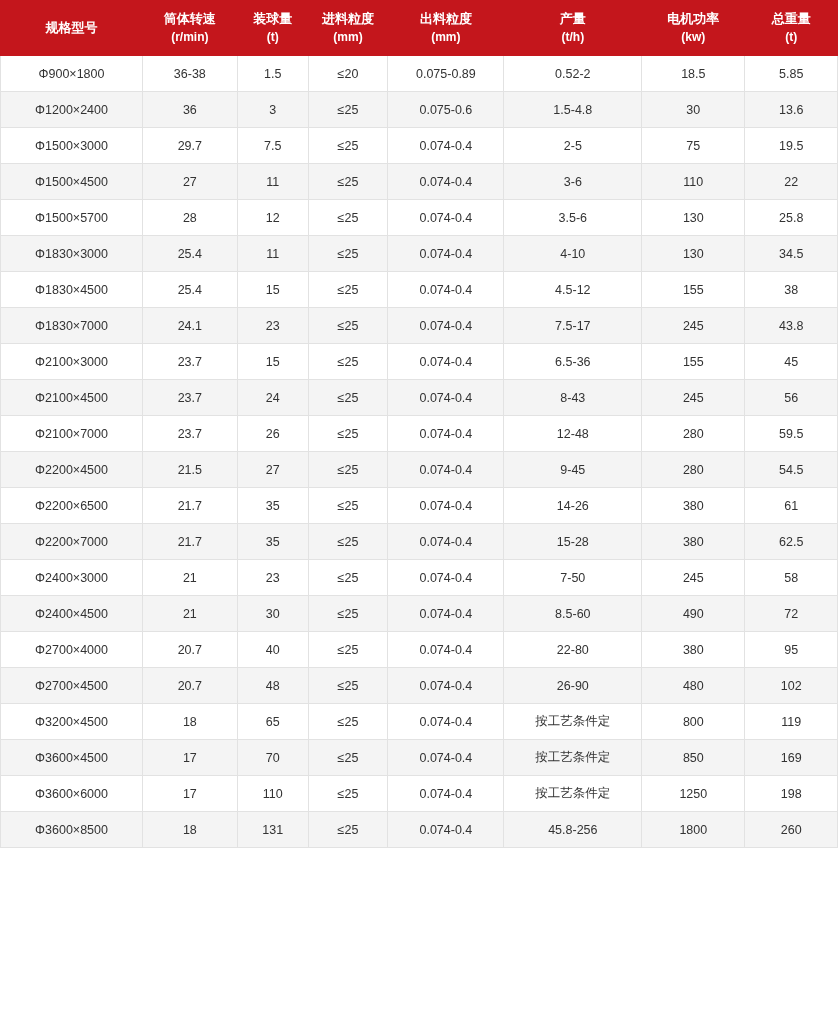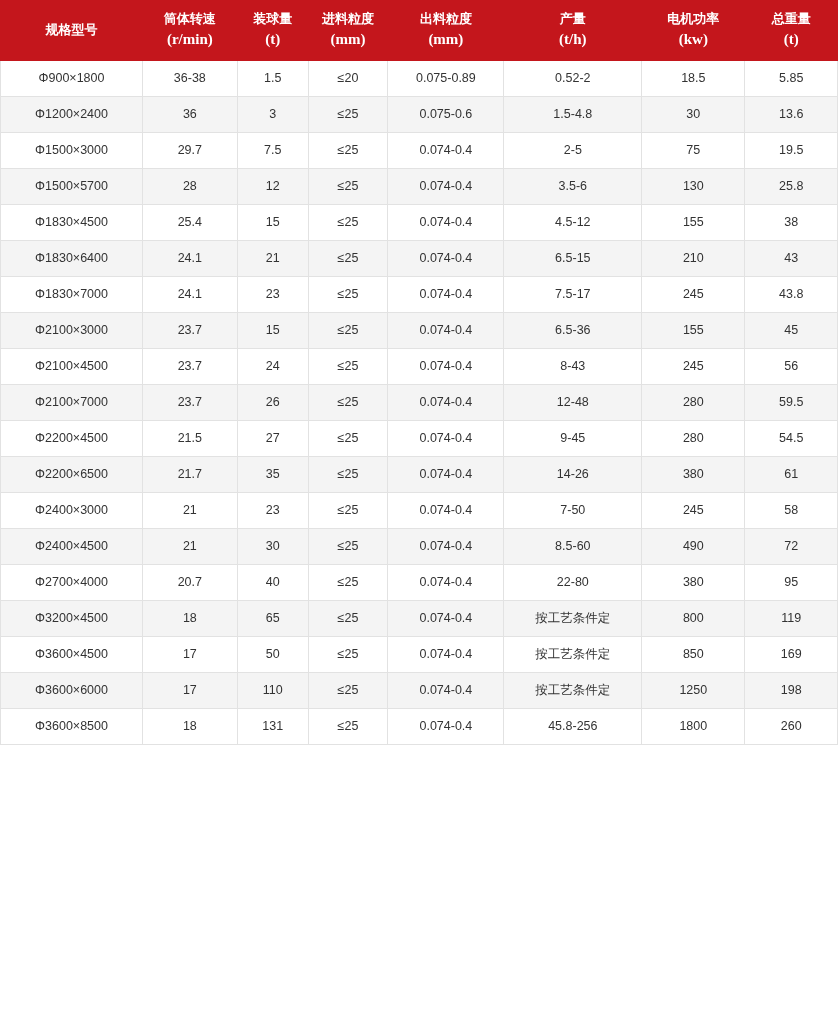--- a/index.html
+++ b/index.html
@@ -23,22 +23,21 @@
     font-weight: bold;
     line-height: 1.45;
     text-align: center;
     vertical-align: middle;
     padding: 9px 2px;
     border: 1px solid #c4161c;
   }
   table.spec-table th .unit {
     display: block;
     font-weight: bold;
-    font-size: 15px;
-    font-family: Liberation Serif, serif;
+    font-size: 12px;
   }
   table.spec-table td {
     font-size: 12.5px;
     color: #333333;
     text-align: center;
     vertical-align: middle;
     height: 29px;
     padding: 3px 2px;
     border: 1px solid #e2e2e2;
   }
@@ -109,50 +108,60 @@
         <td>Φ1500×3000</td>
         <td>29.7</td>
         <td>7.5</td>
         <td>≤25</td>
         <td>0.074-0.4</td>
         <td>2-5</td>
         <td>75</td>
         <td>19.5</td>
       </tr>
       <tr>
+        <td>Φ1500×4500</td>
+        <td>27</td>
+        <td>11</td>
+        <td>≤25</td>
+        <td>0.074-0.4</td>
+        <td>3-6</td>
+        <td>110</td>
+        <td>22</td>
+      </tr>
+      <tr>
         <td>Φ1500×5700</td>
         <td>28</td>
         <td>12</td>
         <td>≤25</td>
         <td>0.074-0.4</td>
         <td>3.5-6</td>
         <td>130</td>
         <td>25.8</td>
       </tr>
       <tr>
+        <td>Φ1830×3000</td>
+        <td>25.4</td>
+        <td>11</td>
+        <td>≤25</td>
+        <td>0.074-0.4</td>
+        <td>4-10</td>
+        <td>130</td>
+        <td>34.5</td>
+      </tr>
+      <tr>
         <td>Φ1830×4500</td>
         <td>25.4</td>
         <td>15</td>
         <td>≤25</td>
         <td>0.074-0.4</td>
         <td>4.5-12</td>
         <td>155</td>
         <td>38</td>
       </tr>
       <tr>
-        <td>Φ1830×6400</td>
-        <td>24.1</td>
-        <td>21</td>
-        <td>≤25</td>
-        <td>0.074-0.4</td>
-        <td>6.5-15</td>
-        <td>210</td>
-        <td>43</td>
-      </tr>
-      <tr>
         <td>Φ1830×7000</td>
         <td>24.1</td>
         <td>23</td>
         <td>≤25</td>
         <td>0.074-0.4</td>
         <td>7.5-17</td>
         <td>245</td>
         <td>43.8</td>
       </tr>
       <tr>
@@ -199,20 +208,30 @@
         <td>Φ2200×6500</td>
         <td>21.7</td>
         <td>35</td>
         <td>≤25</td>
         <td>0.074-0.4</td>
         <td>14-26</td>
         <td>380</td>
         <td>61</td>
       </tr>
       <tr>
+        <td>Φ2200×7000</td>
+        <td>21.7</td>
+        <td>35</td>
+        <td>≤25</td>
+        <td>0.074-0.4</td>
+        <td>15-28</td>
+        <td>380</td>
+        <td>62.5</td>
+      </tr>
+      <tr>
         <td>Φ2400×3000</td>
         <td>21</td>
         <td>23</td>
         <td>≤25</td>
         <td>0.074-0.4</td>
         <td>7-50</td>
         <td>245</td>
         <td>58</td>
       </tr>
       <tr>
@@ -229,33 +248,43 @@
         <td>Φ2700×4000</td>
         <td>20.7</td>
         <td>40</td>
         <td>≤25</td>
         <td>0.074-0.4</td>
         <td>22-80</td>
         <td>380</td>
         <td>95</td>
       </tr>
       <tr>
+        <td>Φ2700×4500</td>
+        <td>20.7</td>
+        <td>48</td>
+        <td>≤25</td>
+        <td>0.074-0.4</td>
+        <td>26-90</td>
+        <td>480</td>
+        <td>102</td>
+      </tr>
+      <tr>
         <td>Φ3200×4500</td>
         <td>18</td>
         <td>65</td>
         <td>≤25</td>
         <td>0.074-0.4</td>
         <td>按工艺条件定</td>
         <td>800</td>
         <td>119</td>
       </tr>
       <tr>
         <td>Φ3600×4500</td>
         <td>17</td>
-        <td>50</td>
+        <td>70</td>
         <td>≤25</td>
         <td>0.074-0.4</td>
         <td>按工艺条件定</td>
         <td>850</td>
         <td>169</td>
       </tr>
       <tr>
         <td>Φ3600×6000</td>
         <td>17</td>
         <td>110</td>

